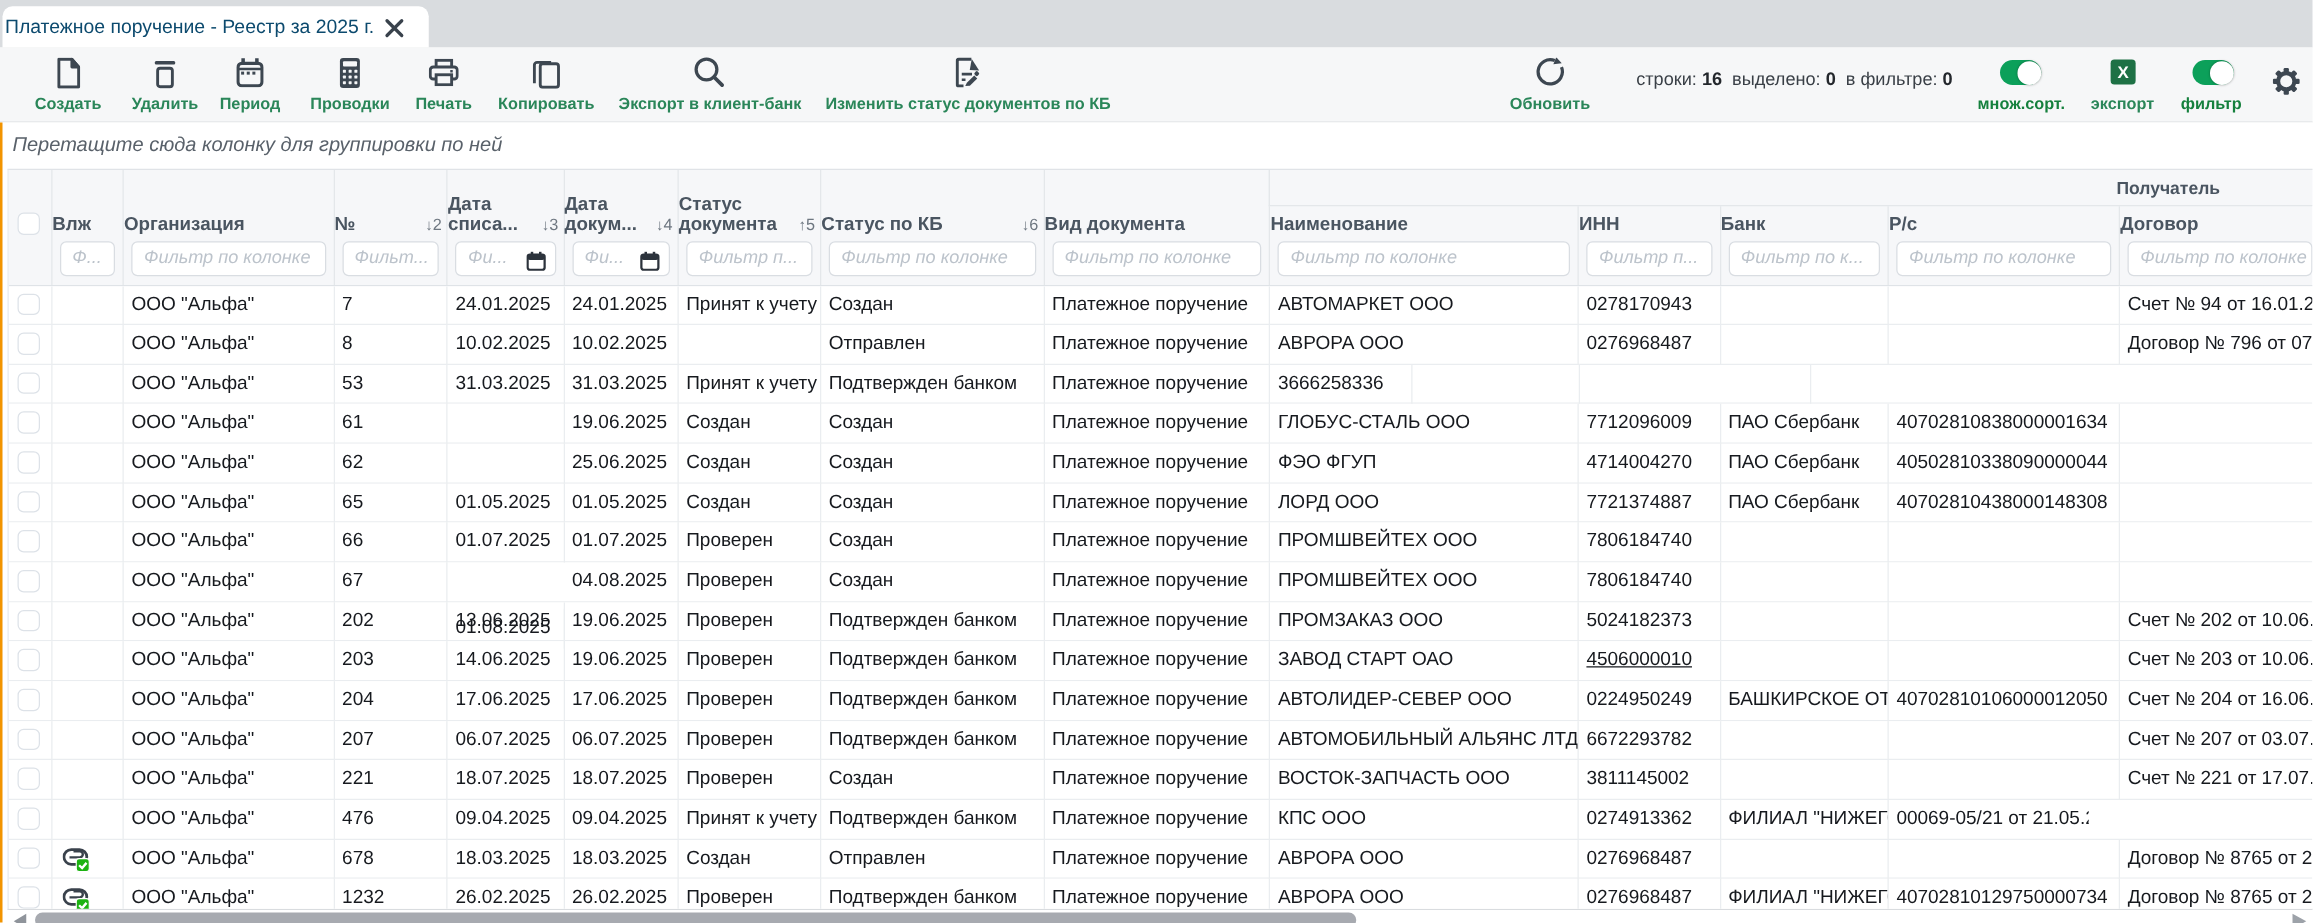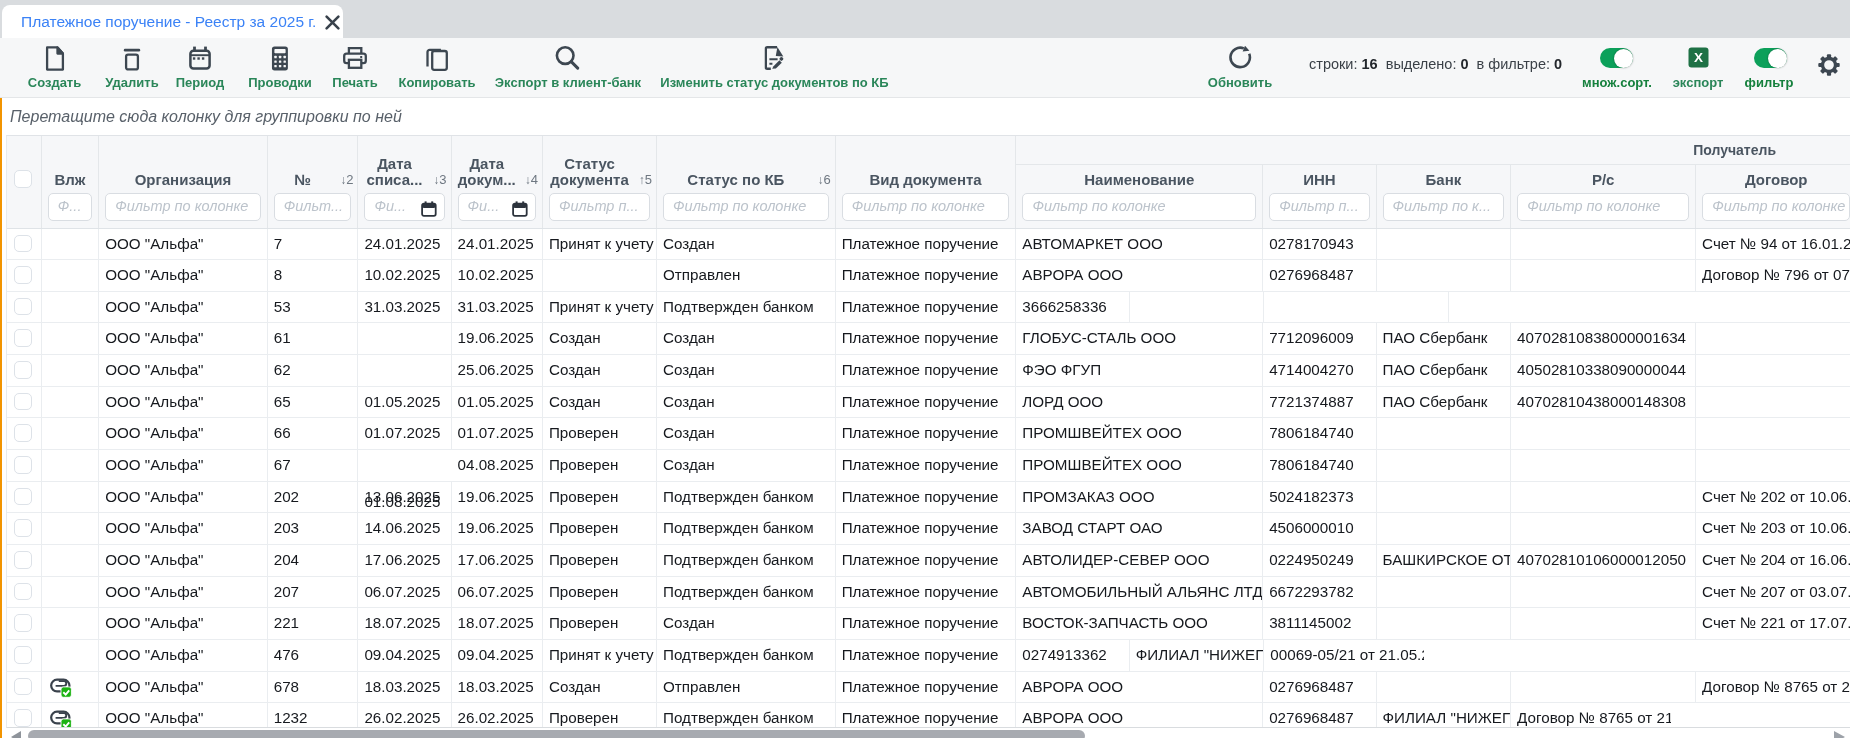--- a/index.html
+++ b/index.html
@@ -1,34 +1,34 @@
 <!DOCTYPE html>
 <html><head><meta charset="utf-8"><style>
 *{margin:0;padding:0;box-sizing:border-box}
 html,body{width:1850px;height:738px;overflow:hidden;background:#fff;font-family:"Liberation Sans",sans-serif}
 .abs{position:absolute}
 .tabbar{position:absolute;left:0;top:0;width:1850px;height:38px;background:#d9dcdf}
 .tab{position:absolute;left:2px;top:5px;width:341px;height:33px;background:#fff;border-radius:8px 8px 0 0;display:flex;align-items:center}
-.tab .tt{margin-left:19px;letter-spacing:0;font-size:15.5px;color:#3b82f6;white-space:nowrap}
+.tab .tt{margin-left:2px;letter-spacing:0;font-size:15.5px;color:#0c4a6e;white-space:nowrap}
 .tab svg{margin-left:8px;margin-top:1px}
 .toolbar{position:absolute;left:0;top:38px;width:1850px;height:60px;background:#f6f7f8;border-bottom:1px solid #e4e6e8}
 .tbi{position:absolute;transform:translateX(-50%)}
 .tbl{position:absolute;transform:translateX(-50%);top:74.5px;font-size:13px;font-weight:700;color:#2a8659;white-space:nowrap}
 .dlb{color:#15803d}
 .stat{position:absolute;left:1309px;top:55.5px;font-size:14.5px;color:#3a4047;white-space:nowrap}
 .stat b{color:#23272c;font-weight:700}
 .tgl{position:absolute;width:33px;height:20px;border-radius:10px;background:#0ca05a}
 .tgl i{position:absolute;right:0px;top:0.5px;width:19px;height:19px;border-radius:50%;background:#fff;box-shadow:0 0 2px rgba(0,0,0,.4)}
 .gbar{position:absolute;left:0;top:98px;width:1850px;height:38px;background:#fff;display:flex;align-items:center}
 .gbar span{margin-left:10px;font-style:italic;font-size:16px;color:#59616a}
 .ostrip{position:absolute;left:0;top:98px;width:2px;height:640px;background:#f29400}
 .grid{position:absolute;left:6px;top:135px;width:1844px;height:592.5px;border-top:1px solid #e0e3e7;border-left:1px solid #e7eaed;border-bottom:1px solid #d9dcdf;overflow:hidden}
 .hdr{position:absolute;left:0;top:0;width:1843px;height:92.5px;background:#f6f7f9;border-bottom:1px solid #dfe3e7}
 .hc{position:absolute;top:0;height:92px;border-right:1px solid #e4e7ea}
-.ttl{position:absolute;left:0;bottom:41px;text-align:center;font-weight:600;font-size:15px;color:#4a5561;line-height:15.5px;white-space:pre-line}
+.ttl{position:absolute;left:0;bottom:41px;text-align:left;font-weight:600;font-size:15px;color:#4a5561;line-height:15.5px;white-space:pre-line}
 .si{position:absolute;right:4px;bottom:41px;font-size:13px;color:#6e7781}
 .si .ar{font-size:12px}
 .flt{position:absolute;left:6px;right:6px;top:57px;height:28px;border:1px solid #d9dde2;border-radius:5px;background:#fff;color:#bcc3cb;font-style:italic;font-size:14.5px;line-height:25px;padding-left:9px;overflow:hidden;white-space:nowrap}
 .band{position:absolute;left:1008.2px;top:0;right:0;height:28.5px;background:#f6f7f9;border-bottom:1px solid #e4e7ea;border-left:1px solid #e4e7ea}
 .band span{position:absolute;left:677px;top:0;width:130px;text-align:left;font-weight:600;font-size:14px;color:#4a5561;line-height:28px}
 .body{position:absolute;left:0;top:92.5px;width:1843px;height:500px;overflow:hidden}
 .r{display:flex;height:31.66px;border-bottom:1px solid #eaedf0;background:#fff}
 .c{border-right:1px solid #eaedf0;padding:0 2px 0 6px;font-size:15.2px;color:#16191e;line-height:30px;white-space:nowrap;overflow:hidden;flex:none;height:31.66px}
 .cb{width:17.5px;height:17.5px;border:1.5px solid #dde2e8;border-radius:5px;background:#fff}
 .hscroll{position:absolute;left:0;top:728px;width:1850px;height:10px}
@@ -388,21 +388,21 @@
         </div>
         <div class="c" style="width:57.4px;padding:0"></div>
         <div class="c" style="width:168.5px;">ООО "Альфа"</div>
         <div class="c" style="width:90.7px;">203</div>
         <div class="c" style="width:93.2px;">14.06.2025</div>
         <div class="c" style="width:91.4px;">19.06.2025</div>
         <div class="c" style="width:114.1px;">Проверен</div>
         <div class="c" style="width:178.6px;">Подтвержден банком</div>
         <div class="c" style="width:180.7px;">Платежное поручение</div>
         <div class="c" style="width:246.8px;">ЗАВОД СТАРТ ОАО</div>
-        <div class="c" style="width:113.4px;">4506000010</div>
+        <div class="c" style="width:113.4px;text-decoration:underline;">4506000010</div>
         <div class="c" style="width:134.6px;"></div>
         <div class="c" style="width:185.0px;"></div>
         <div class="c" style="width:160.0px;;border-right:none">Счет № 203 от 10.06.2025</div>
       </div>
       <div class="r">
         <div class="c" style="width:34.8px;padding:0">
           <div style="margin:6px 0 0 7px" class="cb"></div>
         </div>
         <div class="c" style="width:57.4px;padding:0"></div>
         <div class="c" style="width:168.5px;">ООО "Альфа"</div>
@@ -459,20 +459,21 @@
           <div style="margin:6px 0 0 7px" class="cb"></div>
         </div>
         <div class="c" style="width:57.4px;padding:0"></div>
         <div class="c" style="width:168.5px;">ООО "Альфа"</div>
         <div class="c" style="width:90.7px;">476</div>
         <div class="c" style="width:93.2px;">09.04.2025</div>
         <div class="c" style="width:91.4px;">09.04.2025</div>
         <div class="c" style="width:114.1px;">Принят к учету</div>
         <div class="c" style="width:178.6px;">Подтвержден банком</div>
         <div class="c" style="width:180.7px;">Платежное поручение</div>
+        <div class="c" style="width:246.8px;">КПС ООО</div>
         <div class="c" style="width:113.4px;">0274913362</div>
         <div class="c" style="width:134.6px;">ФИЛИАЛ "НИЖЕГОРОДСКИЙ"</div>
         <div class="c" style="width:160.0px;;border-right:none">00069-05/21 от 21.05.2025</div>
       </div>
       <div class="r">
         <div class="c" style="width:34.8px;padding:0">
           <div style="margin:6px 0 0 7px" class="cb"></div>
         </div>
         <div class="c" style="width:57.4px;padding:0">
           <svg width="24" height="21" viewBox="0 0 24 21" style="margin:6.5px 0 0 8px;display:block">
@@ -510,20 +511,21 @@
         <div class="c" style="width:168.5px;">ООО "Альфа"</div>
         <div class="c" style="width:90.7px;">1232</div>
         <div class="c" style="width:93.2px;">26.02.2025</div>
         <div class="c" style="width:91.4px;">26.02.2025</div>
         <div class="c" style="width:114.1px;">Проверен</div>
         <div class="c" style="width:178.6px;">Подтвержден банком</div>
         <div class="c" style="width:180.7px;">Платежное поручение</div>
         <div class="c" style="width:246.8px;">АВРОРА ООО</div>
         <div class="c" style="width:113.4px;">0276968487</div>
         <div class="c" style="width:134.6px;">ФИЛИАЛ "НИЖЕГОРОДСКИЙ"</div>
+        <div class="c" style="width:185.0px;">40702810129750000734</div>
         <div class="c" style="width:160.0px;;border-right:none">Договор № 8765 от 21.03.2025</div>
       </div>
     </div>
   </div>
 <div class="hscroll">
     <div class="larr"></div>
     <div class="thumb"></div>
     <div class="rarr"></div>
   </div>
 </body></html>

